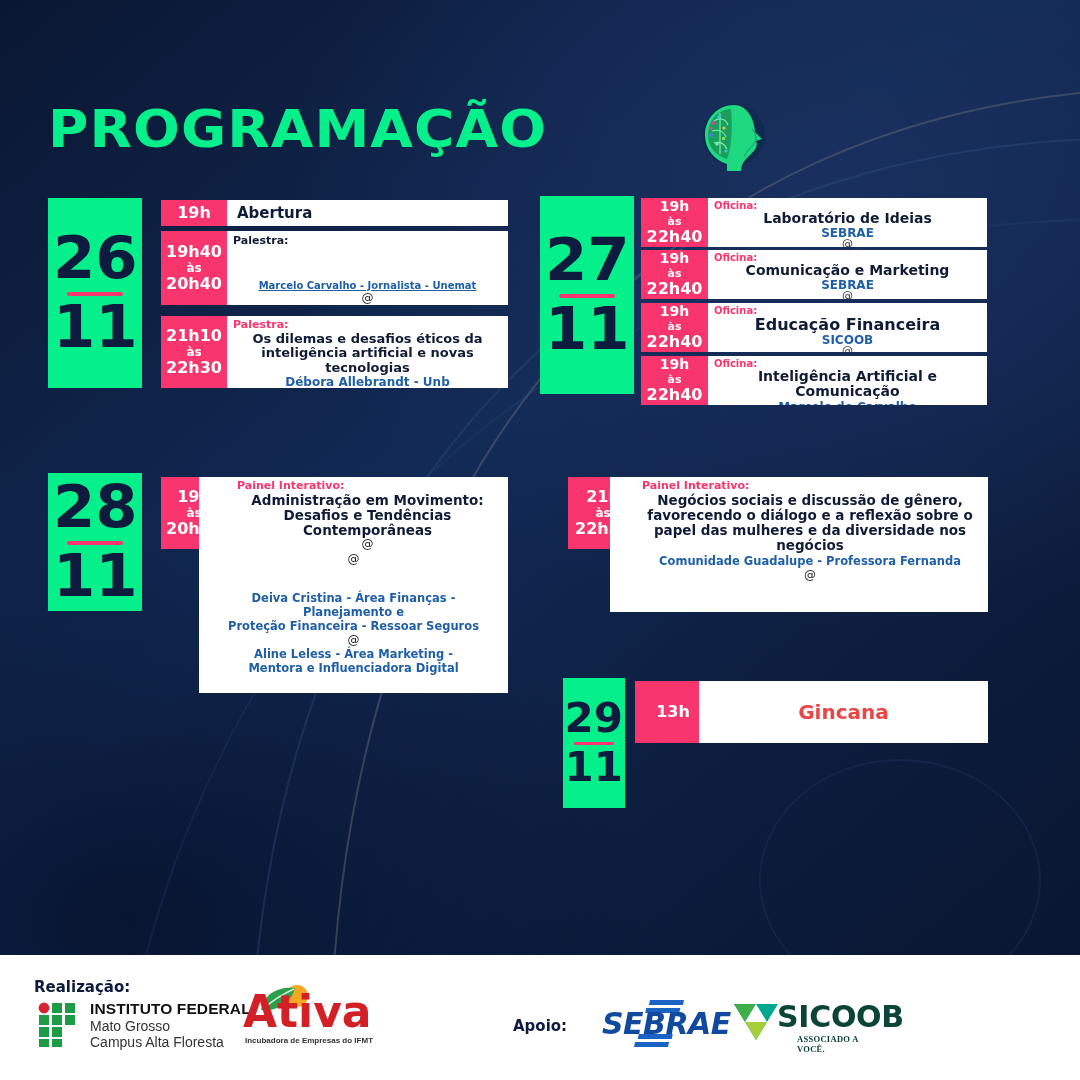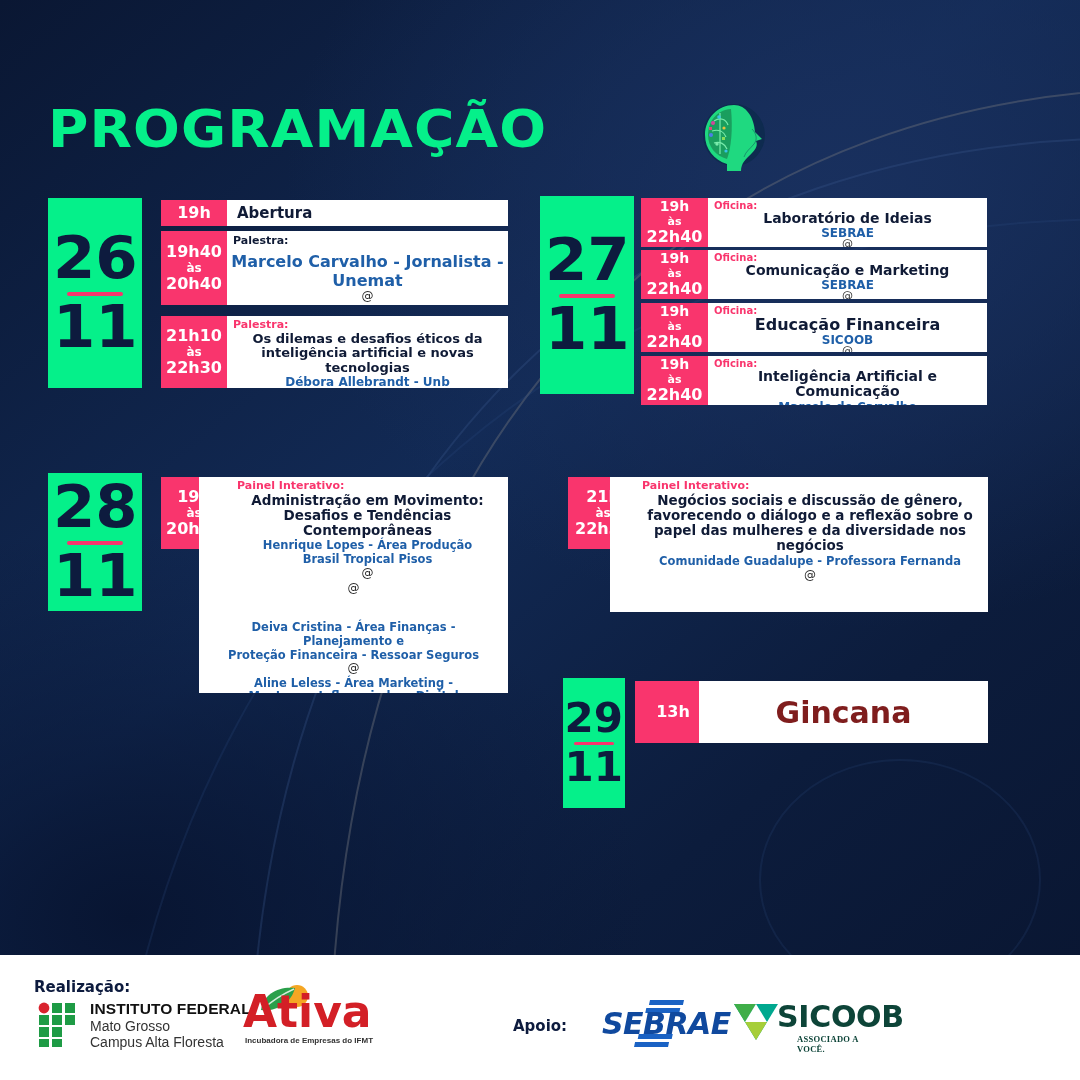--- a/index.html
+++ b/index.html
@@ -90,21 +90,21 @@
   }
   .cname {
     color:#1f5fa8; font-weight:bold; text-align:center; line-height:1.2;
   }
   .at { color:#2b2b2b; text-align:center; font-size:12px; line-height:1.1; }
   .plain-left {
     color:#101b36; font-weight:bold; font-size:15px;
     padding-left:10px; display:flex; align-items:center; height:100%;
   }
   .big-center {
-    color:#7f1d1d; font-weight:bold; font-size:30px;
+    color:#ef4444; font-weight:bold; font-size:20px;
     display:flex; align-items:center; justify-content:center; height:100%;
   }
 
   
   .footer {
     position:absolute; left:0; top:955px; width:1080px; height:125px;
     background:#ffffff;
   }
   .foot-label {
     position:absolute; color:#0d1b3e; font-weight:bold; font-size:15px;
@@ -199,21 +199,21 @@
   <div class="plain-left">Abertura</div>
 </div>
 
 <div class="timecell" style="left:161px; top:231px; width:66px; height:74px;">
   <div class="t" style="font-size:16px;">19h40</div>
   <div class="as">às</div>
   <div class="t" style="font-size:16px;">20h40</div>
 </div>
 <div class="card" style="left:227px; top:231px; width:281px; height:74px; padding-top:4px;">
   <div class="kicker" style="color:#101b36;">Palestra:</div>
-  <div class="cname" style="font-size:16px; margin-top:4px;">Marcelo Carvalho - Jornalista - Unemat</div>
+  <div class="cname" style="font-size:10px; margin-top:32px;text-decoration:underline;">Marcelo Carvalho - Jornalista - Unemat</div>
   <div class="at">@</div>
 </div>
 
 <div class="timecell" style="left:161px; top:316px; width:66px; height:72px;">
   <div class="t" style="font-size:16px;">21h10</div>
   <div class="as">às</div>
   <div class="t" style="font-size:16px;">22h30</div>
 </div>
 <div class="card" style="left:227px; top:316px; width:281px; height:72px; padding-top:3px;">
   <div class="kicker">Palestra:</div>
@@ -283,22 +283,20 @@
 </div>
 
 <div class="timecell" style="left:161px; top:477px; width:66px; height:72px;">
   <div class="t" style="font-size:16px;">19h</div>
   <div class="as">às</div>
   <div class="t" style="font-size:16px;">20h30</div>
 </div>
 <div class="card" style="left:199px; top:477px; width:309px; height:216px; padding:3px 6px 0;">
   <div class="kicker" style="margin-left:32px; padding-left:0;">Painel Interativo:</div>
   <div class="ctitle" style="font-size:13.5px; margin-left:28px;">Administração em Movimento: Desafios e Tendências Contemporâneas</div>
-  <div class="cname" style="font-size:11.5px; margin-left:28px; margin-top:1px; white-space:pre-line;">Henrique Lopes - Área Produção
-Brasil Tropical Pisos</div>
   <div class="at" style="margin-left:28px;">@</div>
   <div class="at" style="margin-top:2px;">@</div>
   <div class="cname" style="font-size:11.5px; margin-top:26px; white-space:pre-line;">Deiva Cristina - Área Finanças - Planejamento e
 Proteção Financeira - Ressoar Seguros</div>
   <div class="at">@</div>
   <div class="cname" style="font-size:11.5px; margin-top:1px; white-space:pre-line;">Aline Leless - Área Marketing -
 Mentora e Influenciadora Digital</div>
 
 </div>
 

